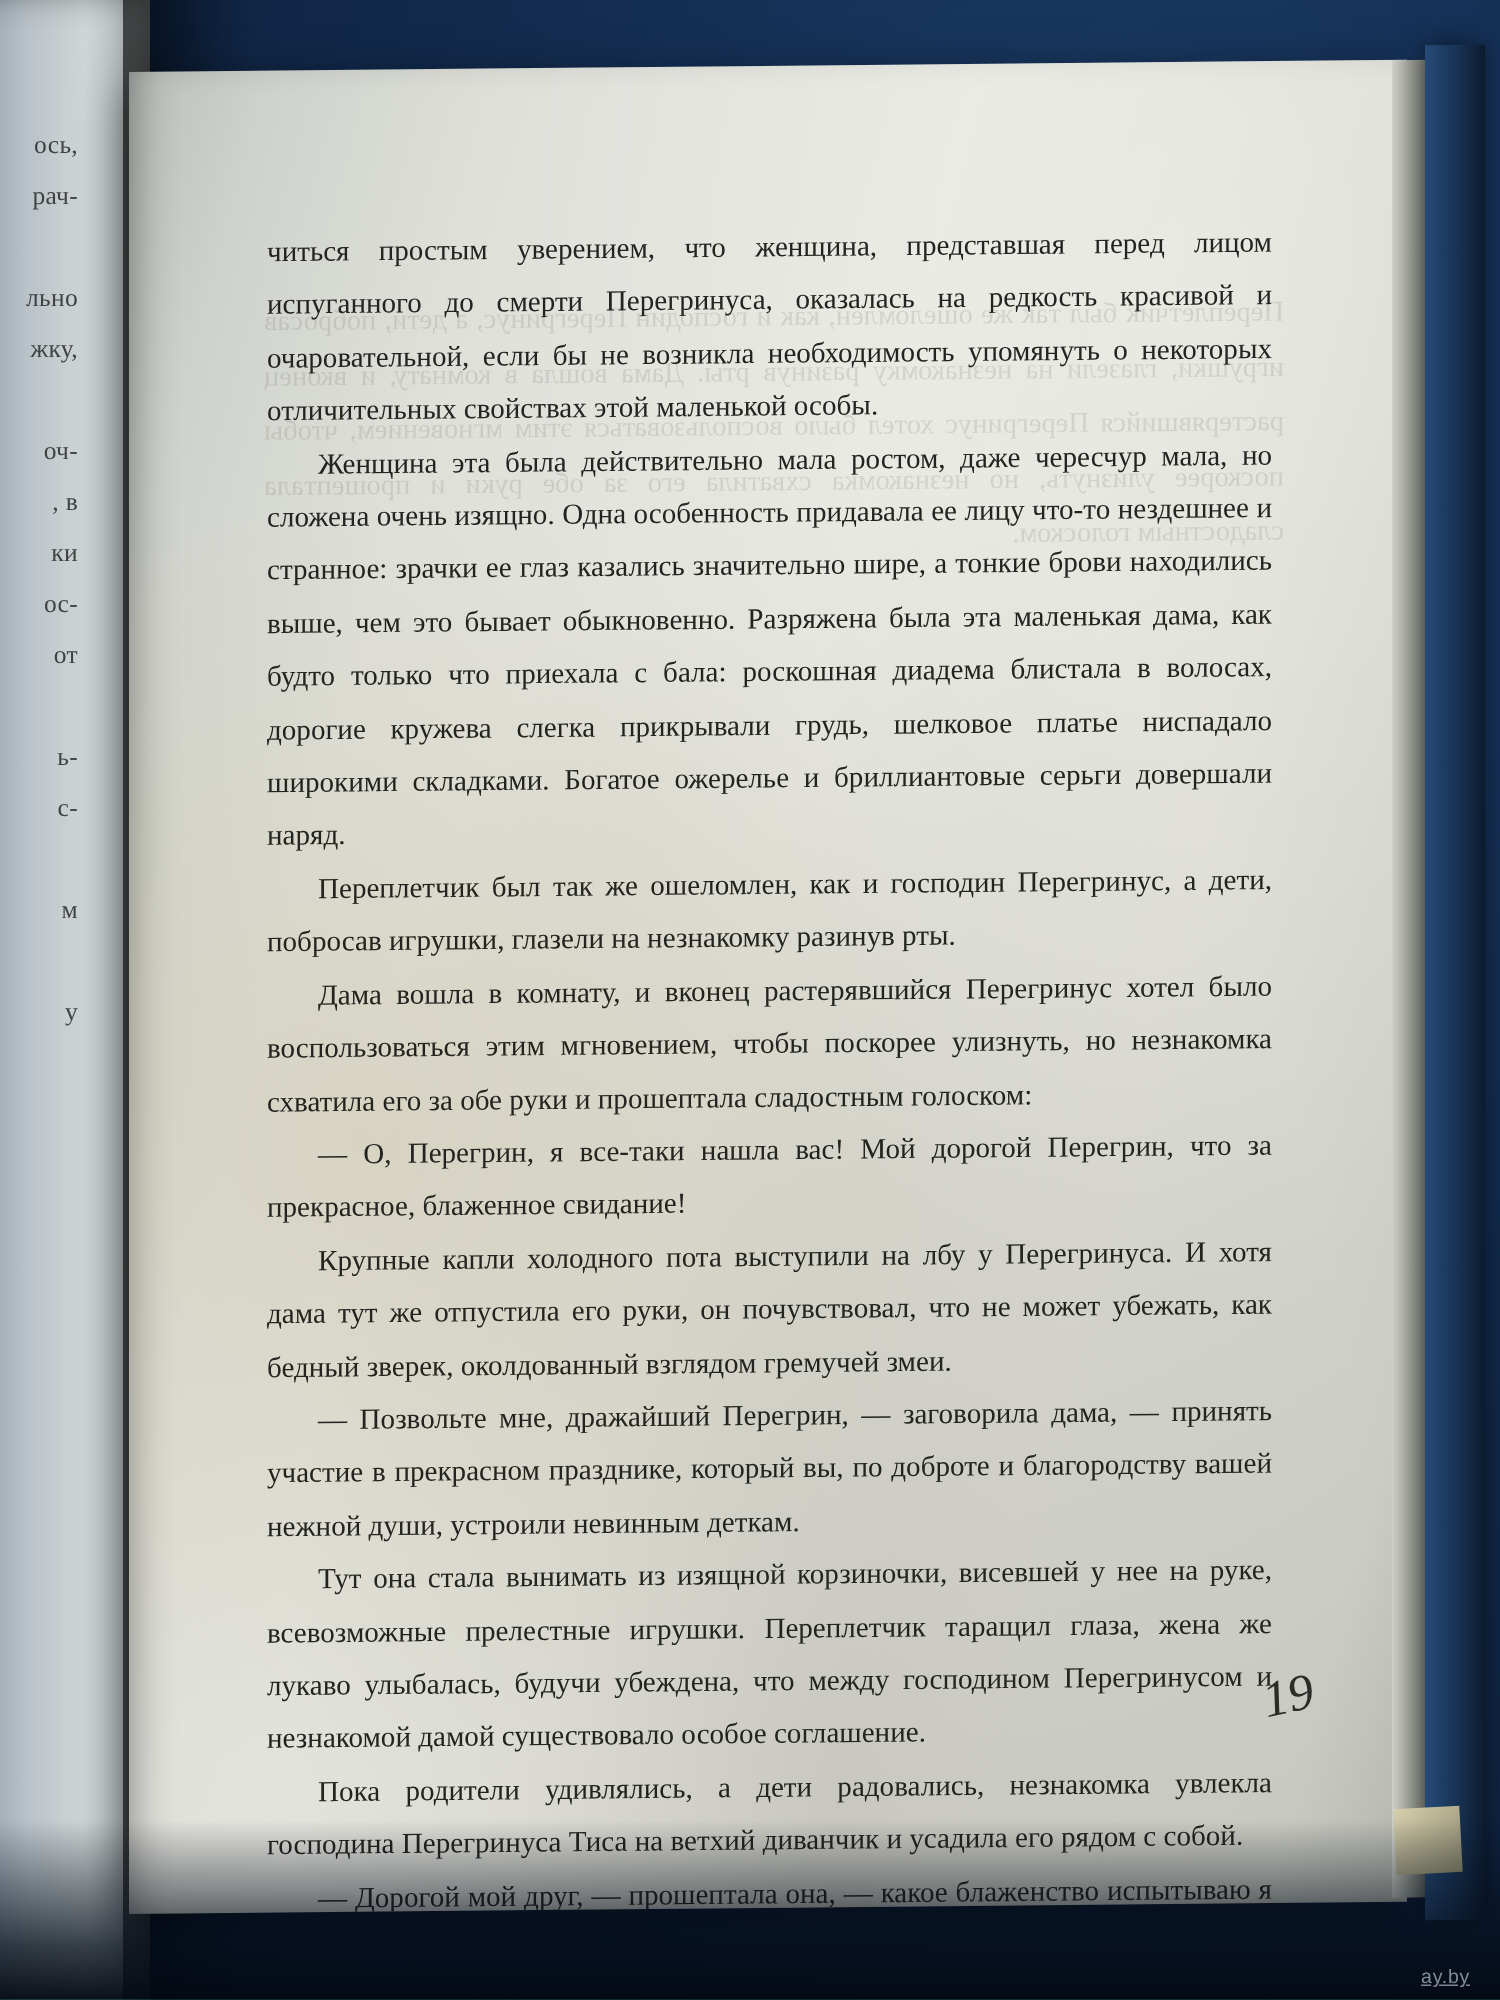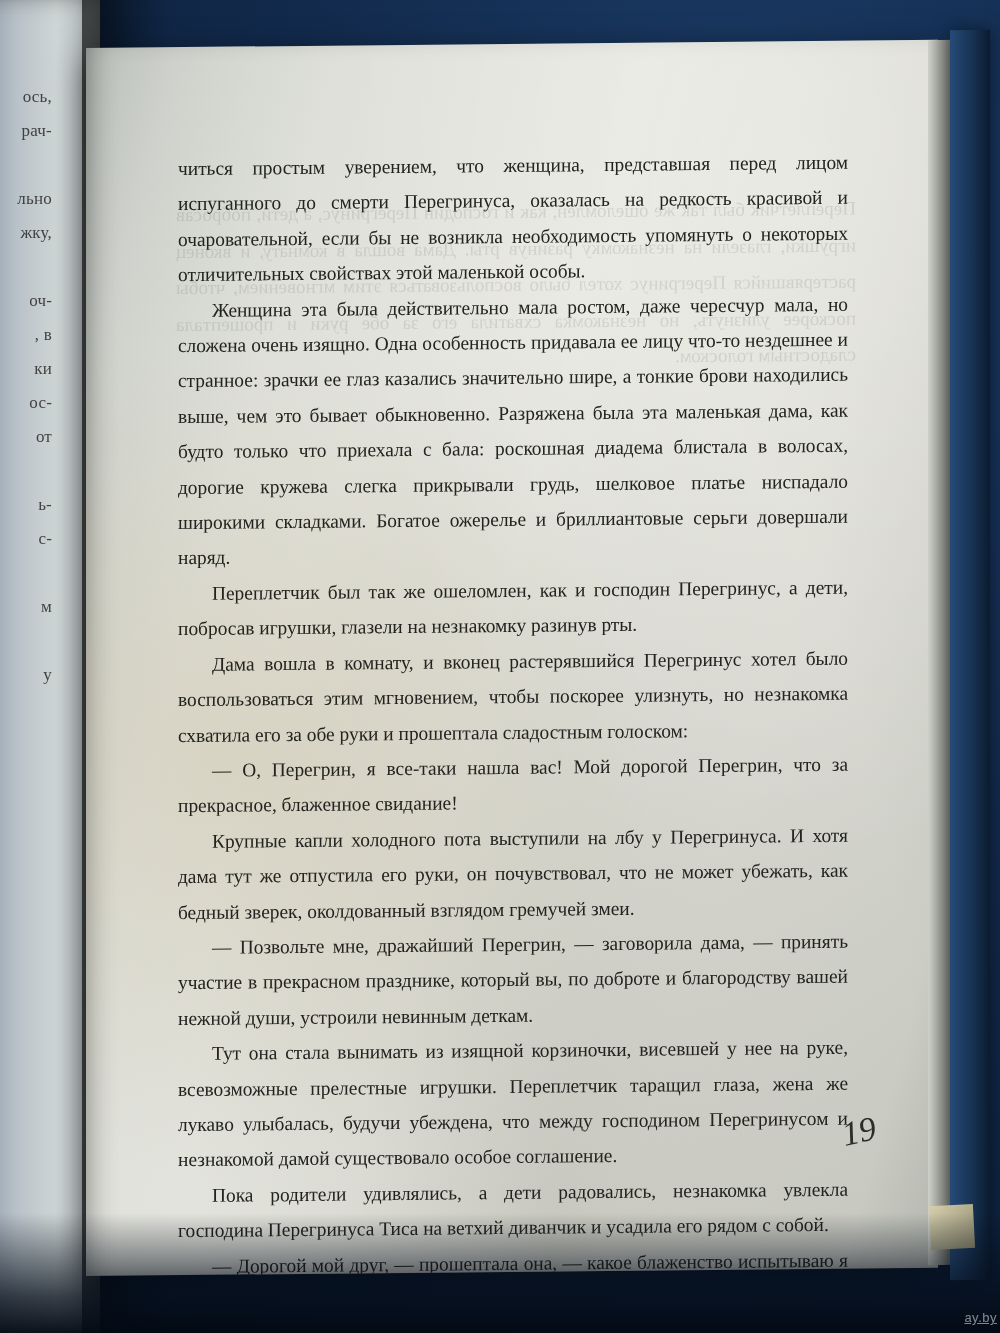--- a/index.html
+++ b/index.html
@@ -164,21 +164,21 @@
     left: 0;
     bottom: 0;
     width: 1000px;
     height: 120px;
     background: linear-gradient(to bottom, rgba(4,12,24,0) 0%, rgba(4,12,24,0.75) 70%, rgba(3,9,18,0.95) 100%);
     pointer-events: none;
   }
 
   .watermark {
     position: absolute;
-    right: 3px;
+    right: 20px;
     bottom: 8px;
     color: rgba(230,238,245,0.55);
     font-family: "Liberation Sans", sans-serif;
     font-size: 13px;
     letter-spacing: 0.5px;
     text-decoration: underline;
   }
 </style>
 </head>
 <body>

